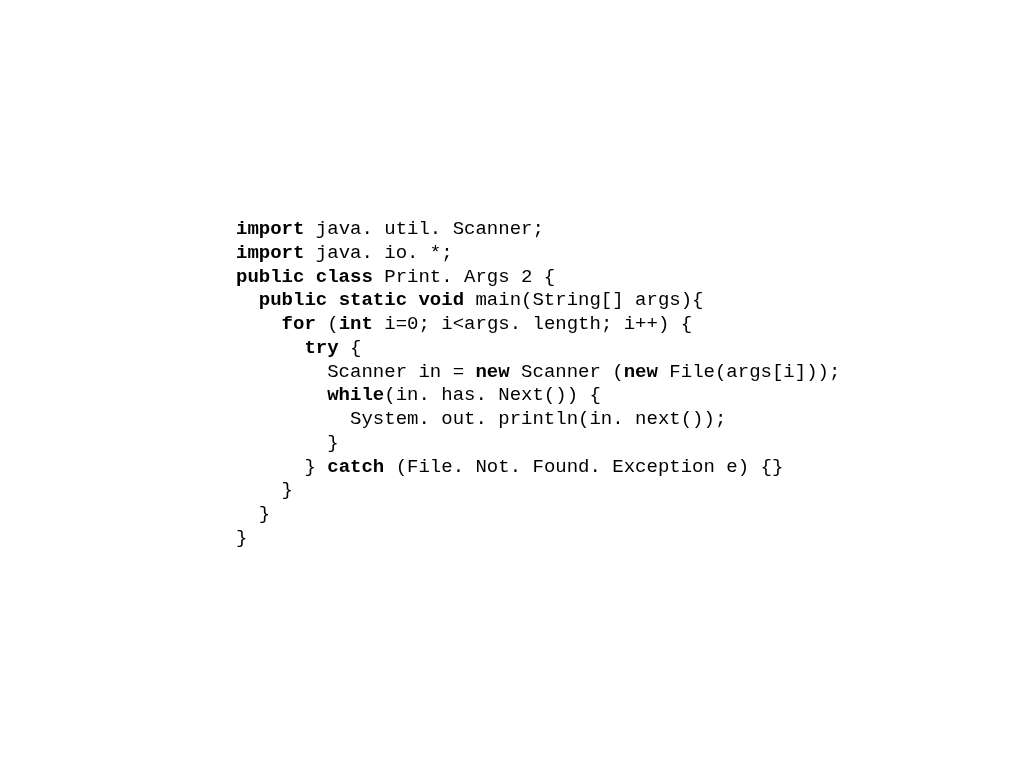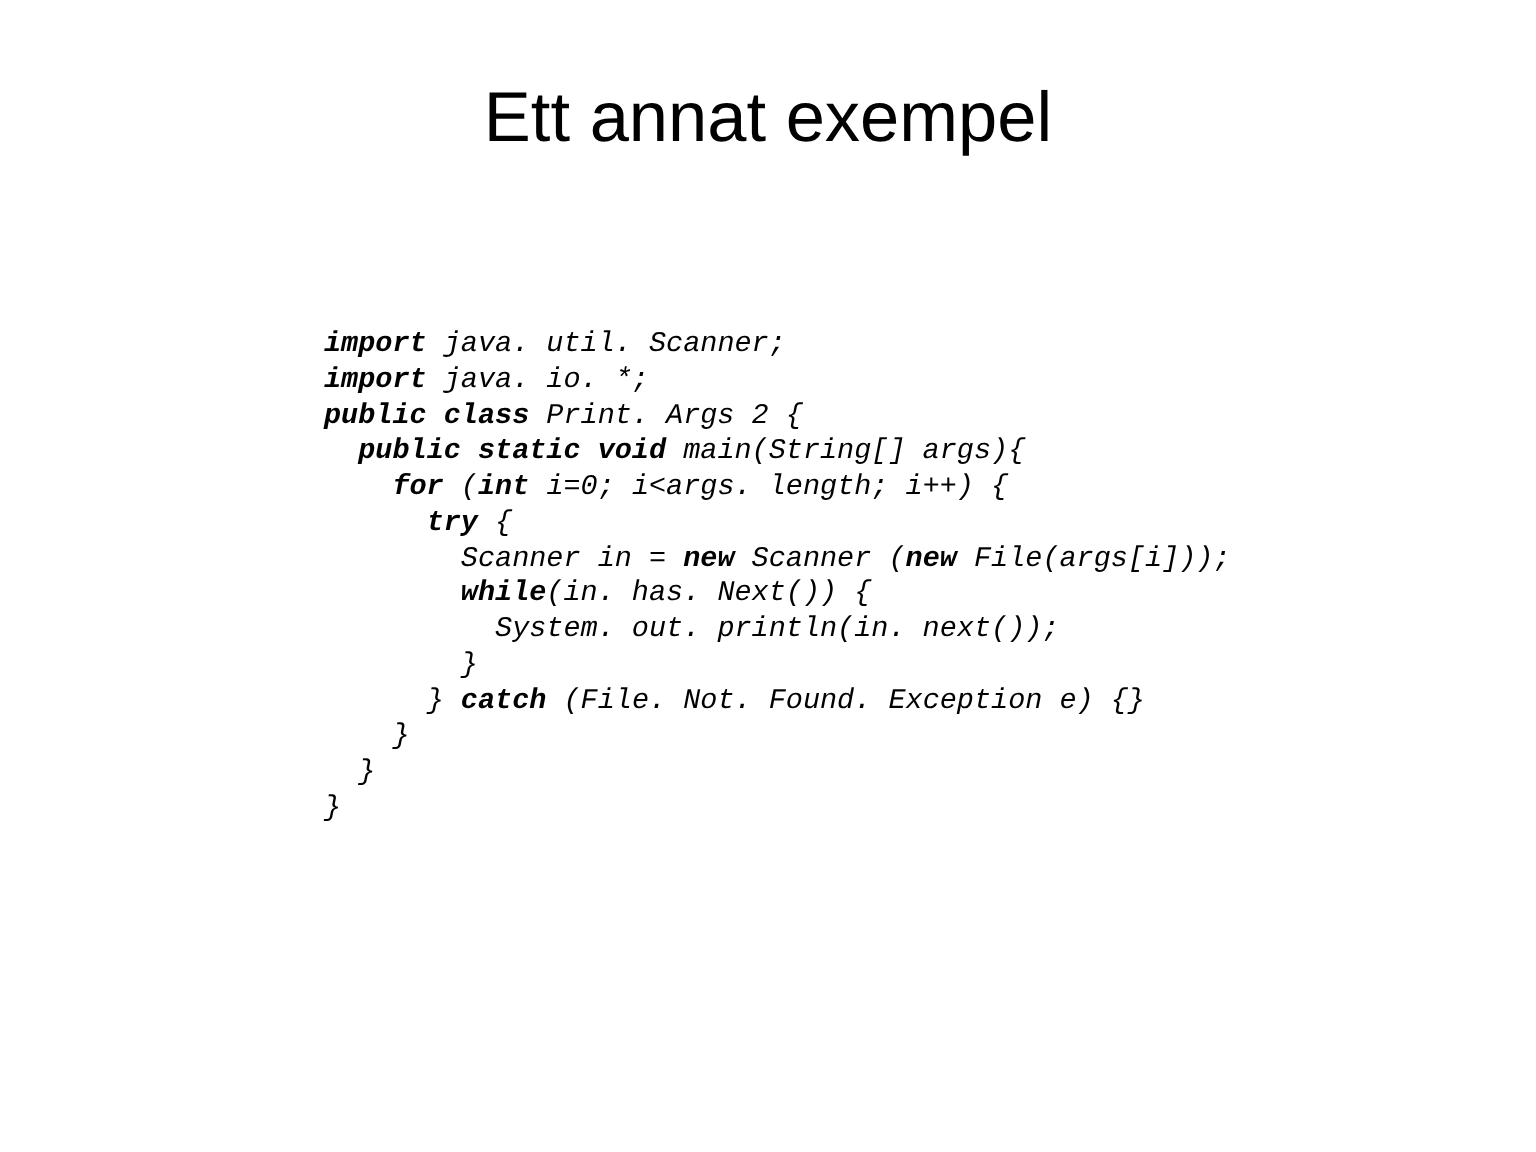--- a/index.html
+++ b/index.html
@@ -26,30 +26,28 @@
     font-size: 47px;
     font-weight: 400;
     color: #000;
     font-family: Arial, Helvetica, sans-serif;
     letter-spacing: 0px;
     white-space: nowrap;
   }
   .code-block {
     position: absolute;
     top: 218px;
-    left: 216px;
+    left: 236px;
     font-family: Consolas, "Courier New", monospace;
     font-size: 19px;
     line-height: 1.25;
     color: #000;
     white-space: pre;
-    font-style: italic;
   }
   .code-block .ln { display: block; }
   .kw { font-weight: bold; }
 </style>
 </head>
 <body>
 
 <div class="slide">
-  <div class="title">Ett annat exempel</div>
   <div class="code-block"><span class="ln"><span class="kw">import</span><span> java. util. Scanner;</span></span><span class="ln"><span class="kw">import</span><span> java. io. *;</span></span><span class="ln"><span class="kw">public class</span><span> Print. Args 2 {</span></span><span class="ln">  <span class="kw">public static void</span><span> main(String[] args){</span></span><span class="ln">    <span class="kw">for</span><span> (</span><span class="kw">int</span><span> i=0; i&lt;args. length; i++) {</span></span><span class="ln">      <span class="kw">try</span><span> {</span></span><span class="ln">        <span>Scanner in = </span><span class="kw">new</span><span> Scanner (</span><span class="kw">new</span><span> File(args[i]));</span></span><span class="ln">        <span class="kw">while</span><span>(in. has. Next()) {</span></span><span class="ln">          <span>System. out. println(in. next());</span></span><span class="ln">        <span>}</span></span><span class="ln">      <span>} </span><span class="kw">catch</span><span> (File. Not. Found. Exception e) {}</span></span><span class="ln">    <span>}</span></span><span class="ln">  <span>}</span></span><span class="ln"><span>}</span></span></div>
 </div>
 
 </body></html>

